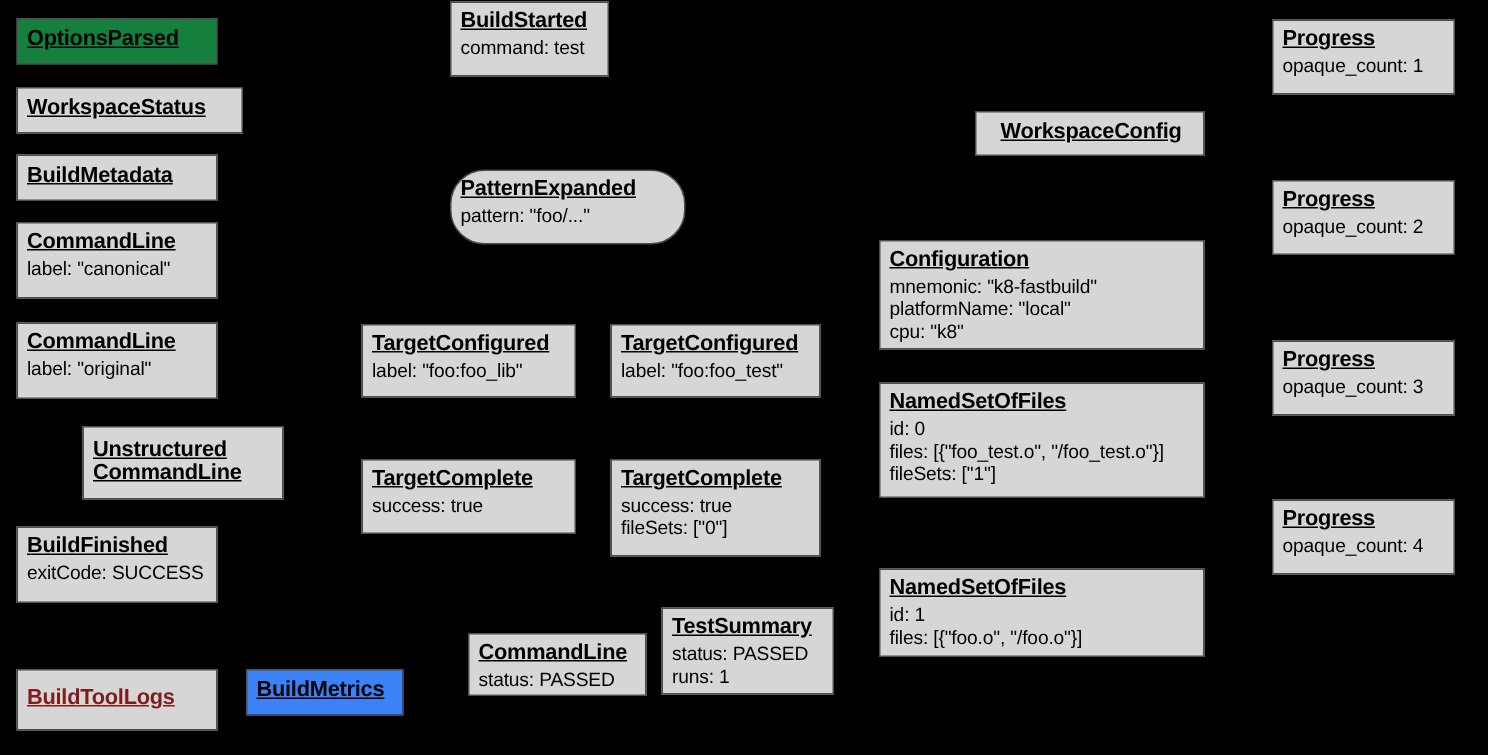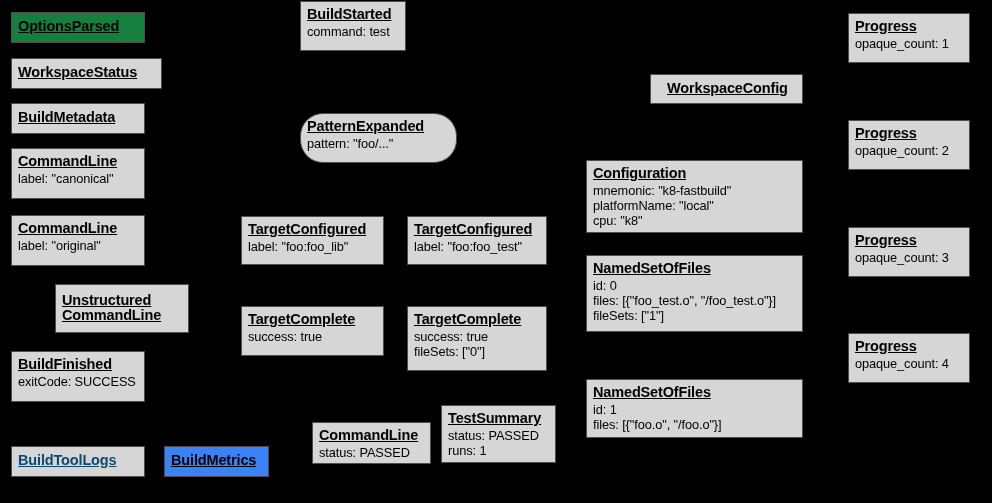--- a/index.html
+++ b/index.html
@@ -92,21 +92,21 @@
     </div>
     <div class="node titleonly" style="left: 11px; top: 284px; width: 134px; height: 49px; background: rgb(214, 214, 214); border-color: rgb(77, 77, 77); color: rgb(0, 0, 0); margin-left: 44px;">
       <span class="title wrap">Unstructured CommandLine</span>
     </div>
     <div class="node" style="left: 11px; top: 351px; width: 134px; height: 51px; background: rgb(214, 214, 214); border-color: rgb(77, 77, 77); color: rgb(0, 0, 0);">
       <span class="title">BuildFinished</span>
       <span class="fields">
         <span class="field">exitCode: SUCCESS</span>
       </span>
     </div>
-    <div class="node titleonly" style="left: 11px; top: 446px; width: 134px; height: 31px; background: rgb(214, 214, 214); border-color: rgb(77, 77, 77); color: #0c4a6e; text-align: center;">
+    <div class="node titleonly" style="left: 11px; top: 446px; width: 134px; height: 41px; background: rgb(214, 214, 214); border-color: rgb(77, 77, 77); color: #7f1d1d; text-align: center;">
       <span class="title">BuildToolLogs</span>
     </div>
     <div class="node titleonly" style="left: 164px; top: 446px; width: 105px; height: 31px; background: #3b82f6; border-color: rgb(77, 77, 77); color: rgb(0, 0, 0);">
       <span class="title">BuildMetrics</span>
     </div>
     <div class="node" style="left: 300px; top: 1px; width: 106px; height: 50px; background: rgb(214, 214, 214); border-color: rgb(77, 77, 77); color: rgb(0, 0, 0);">
       <span class="title">BuildStarted</span>
       <span class="fields">
         <span class="field">command: test</span>
       </span>

